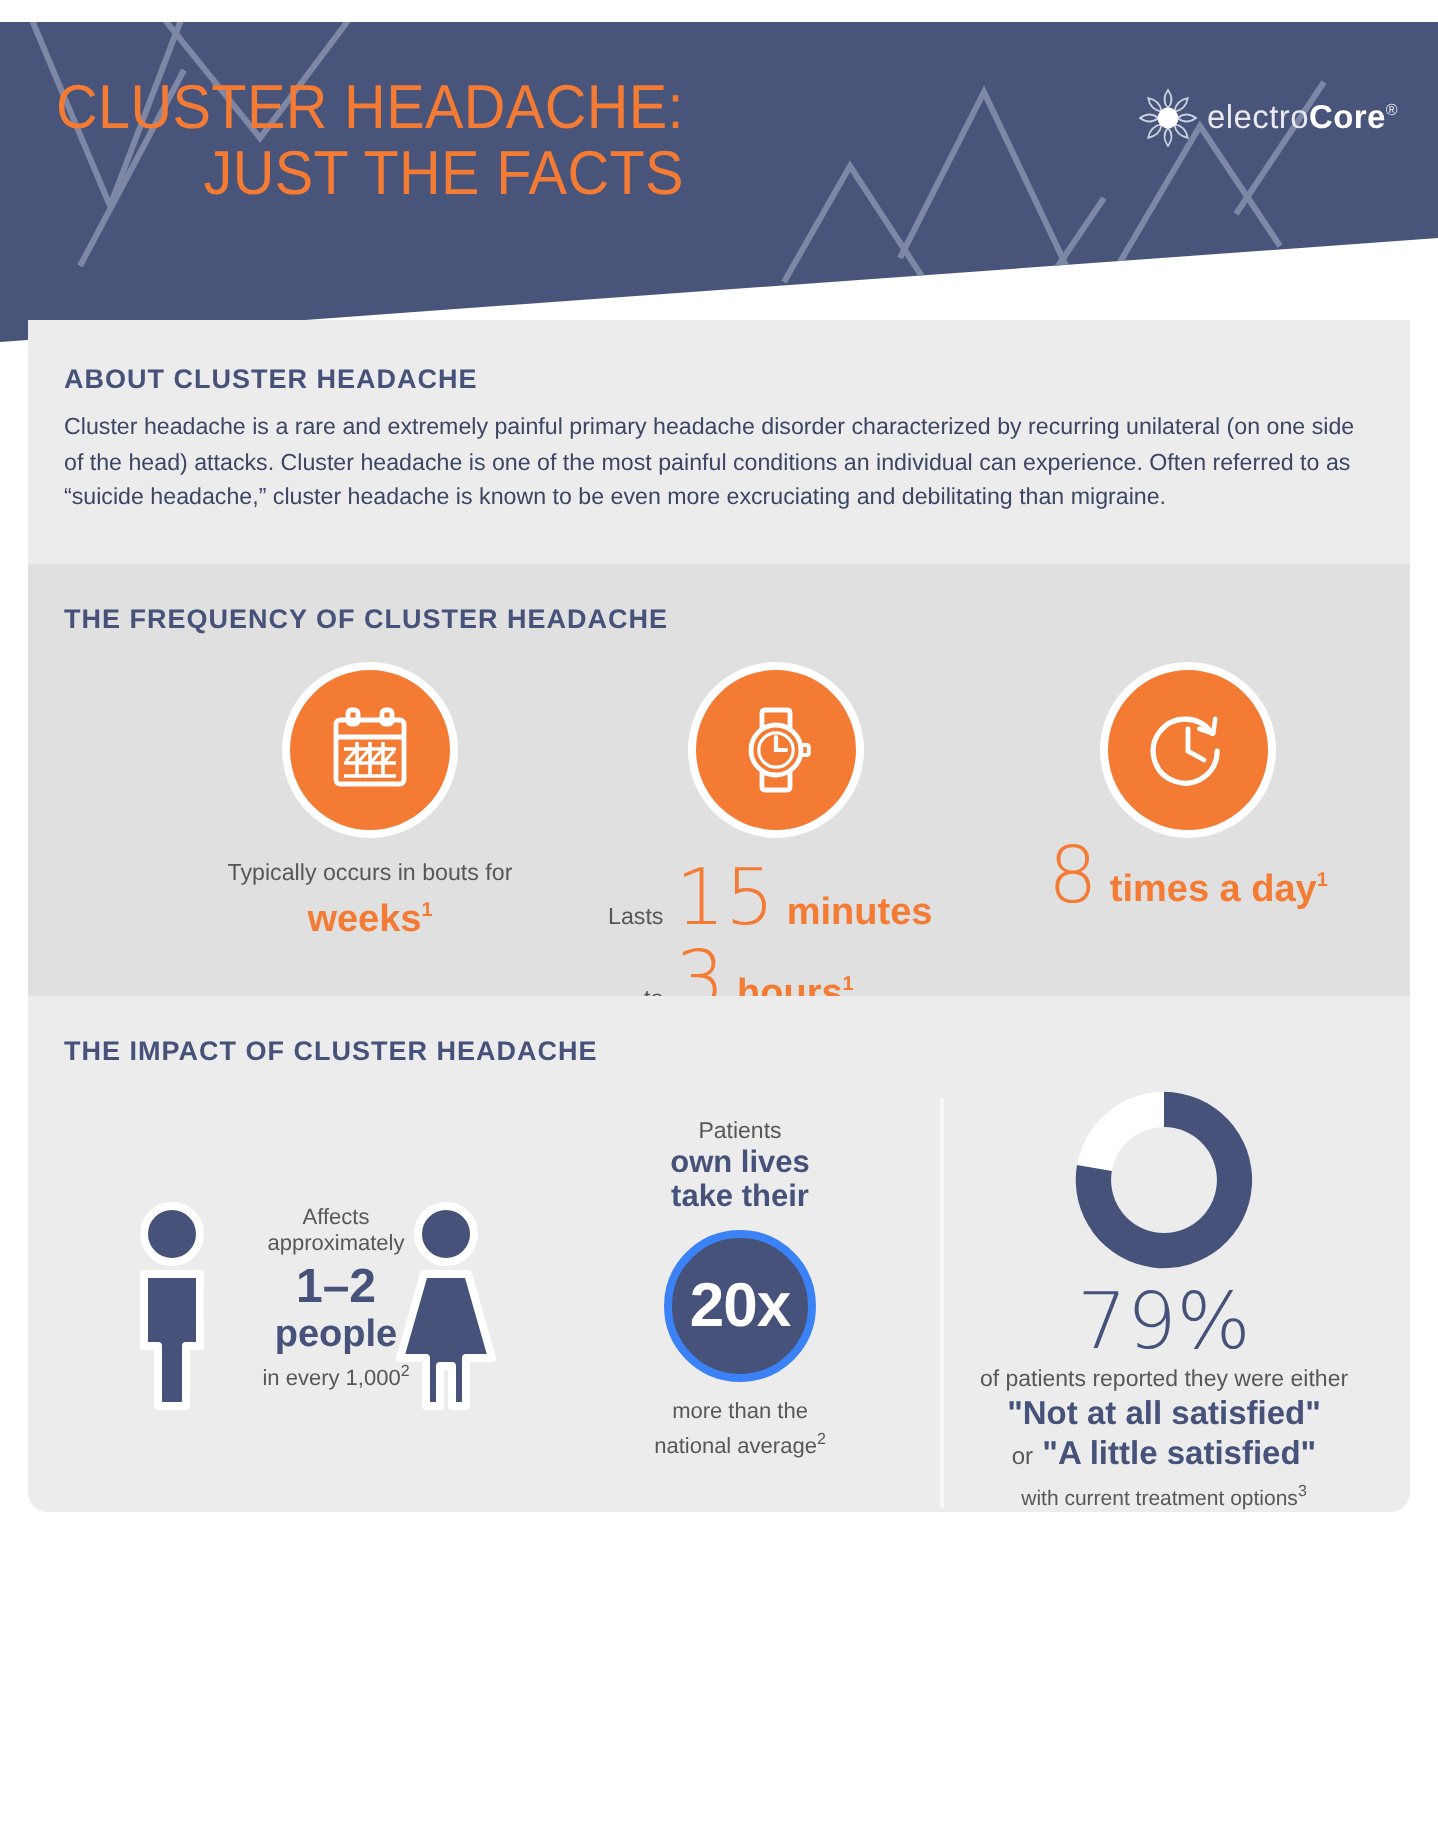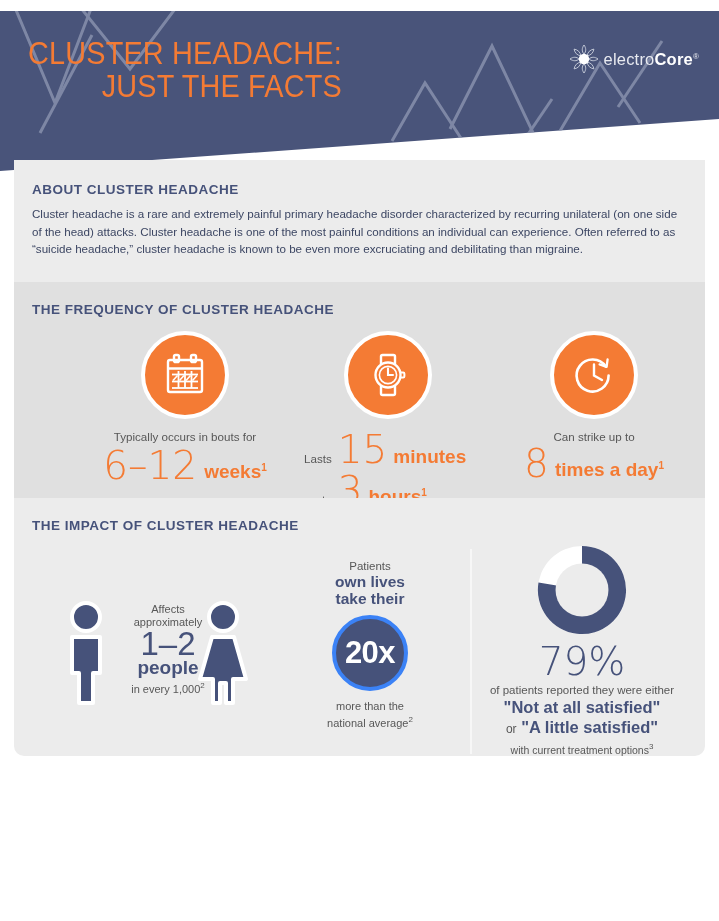--- a/index.html
+++ b/index.html
@@ -180,21 +180,21 @@
   .people .fig-f { left: 132px; }
   .people-text {
     position: absolute;
     left: 58px;
     top: 4px;
     width: 100px;
     text-align: center;
   }
   .ptxt-sm { color: #575757; font-size: 11px; line-height: 13px; }
   .ptxt-big {
-    color: #46527a; font-size: 33px; line-height: 27px; font-weight: normal;
+    color: #46527a; font-size: 24px; line-height: 27px; font-weight: bold;
     margin-top: 1px;
   }
   .ptxt-word { color:#46527a; font-size:19px; font-weight:bold; line-height:21px; }
   .ptxt-fine { color:#575757; font-size:11px; line-height:13px; margin-top:1px;}
   .ptxt-fine sup, .ptxt-sm sup { font-size: 8px; vertical-align: super; }
 
   
   .twentyx { position: absolute; left: 258px; top: 18px; width: 160px; text-align: center; }
   .tx-top-sm { color:#575757; font-size:11.5px; line-height:14px; }
   .tx-top-bold { color:#46527a; font-size:15.5px; font-weight:bold; line-height:17px; }
@@ -295,21 +295,20 @@
                 <line x1="13" y1="30.5" x2="17.5" y2="25.5" stroke-width="1.6"></line>
                 <line x1="19.5" y1="30.5" x2="24" y2="25.5" stroke-width="1.6"></line>
                 <line x1="26" y1="30.5" x2="30.5" y2="25.5" stroke-width="1.6"></line>
                 <line x1="32.5" y1="30.5" x2="37" y2="25.5" stroke-width="1.6"></line>
               </g>
             </svg>
           </div>
         </div>
         <div class="lead">Typically occurs in bouts for</div>
         <div class="row">
-          <span class="big-num">6–12</span>
           <span class="big-word"><span>weeks</span><sup>1</sup></span>
         </div>
       </div>
 
       <div class="freq-col c2">
         <div class="circle-wrap">
           <div class="circle-icon">
             <svg width="50" height="50" viewBox="0 0 50 50">
               <g stroke="#ffffff" stroke-width="2.4" fill="none">
                 <path d="M18,14 L18,6.5 Q18,5 19.6,5 L30.4,5 Q32,5 32,6.5 L32,14"></path>
@@ -339,21 +338,20 @@
           <div class="circle-icon">
             <svg width="50" height="50" viewBox="0 0 50 50">
               <g stroke="#ffffff" stroke-width="2.6" fill="none" stroke-linecap="round">
                 <path d="M36.8,16.5 A16,16 0 1 0 39.6,25.6"></path>
                 <polyline points="30.6,14.4 37.6,16.8 38.6,9.4" stroke-width="2.3" stroke-linejoin="round"></polyline>
                 <polyline points="25,14.5 25,25.5 33,30" stroke-width="2.4"></polyline>
               </g>
             </svg>
           </div>
         </div>
-        <div class="lead">Can strike up to</div>
         <div class="row">
           <span class="big-num">8</span>
           <span class="big-word"><span>times a day</span><sup>1</sup></span>
         </div>
       </div>
 
     </div>
   </section>
 
   <section class="band band-light impact">

